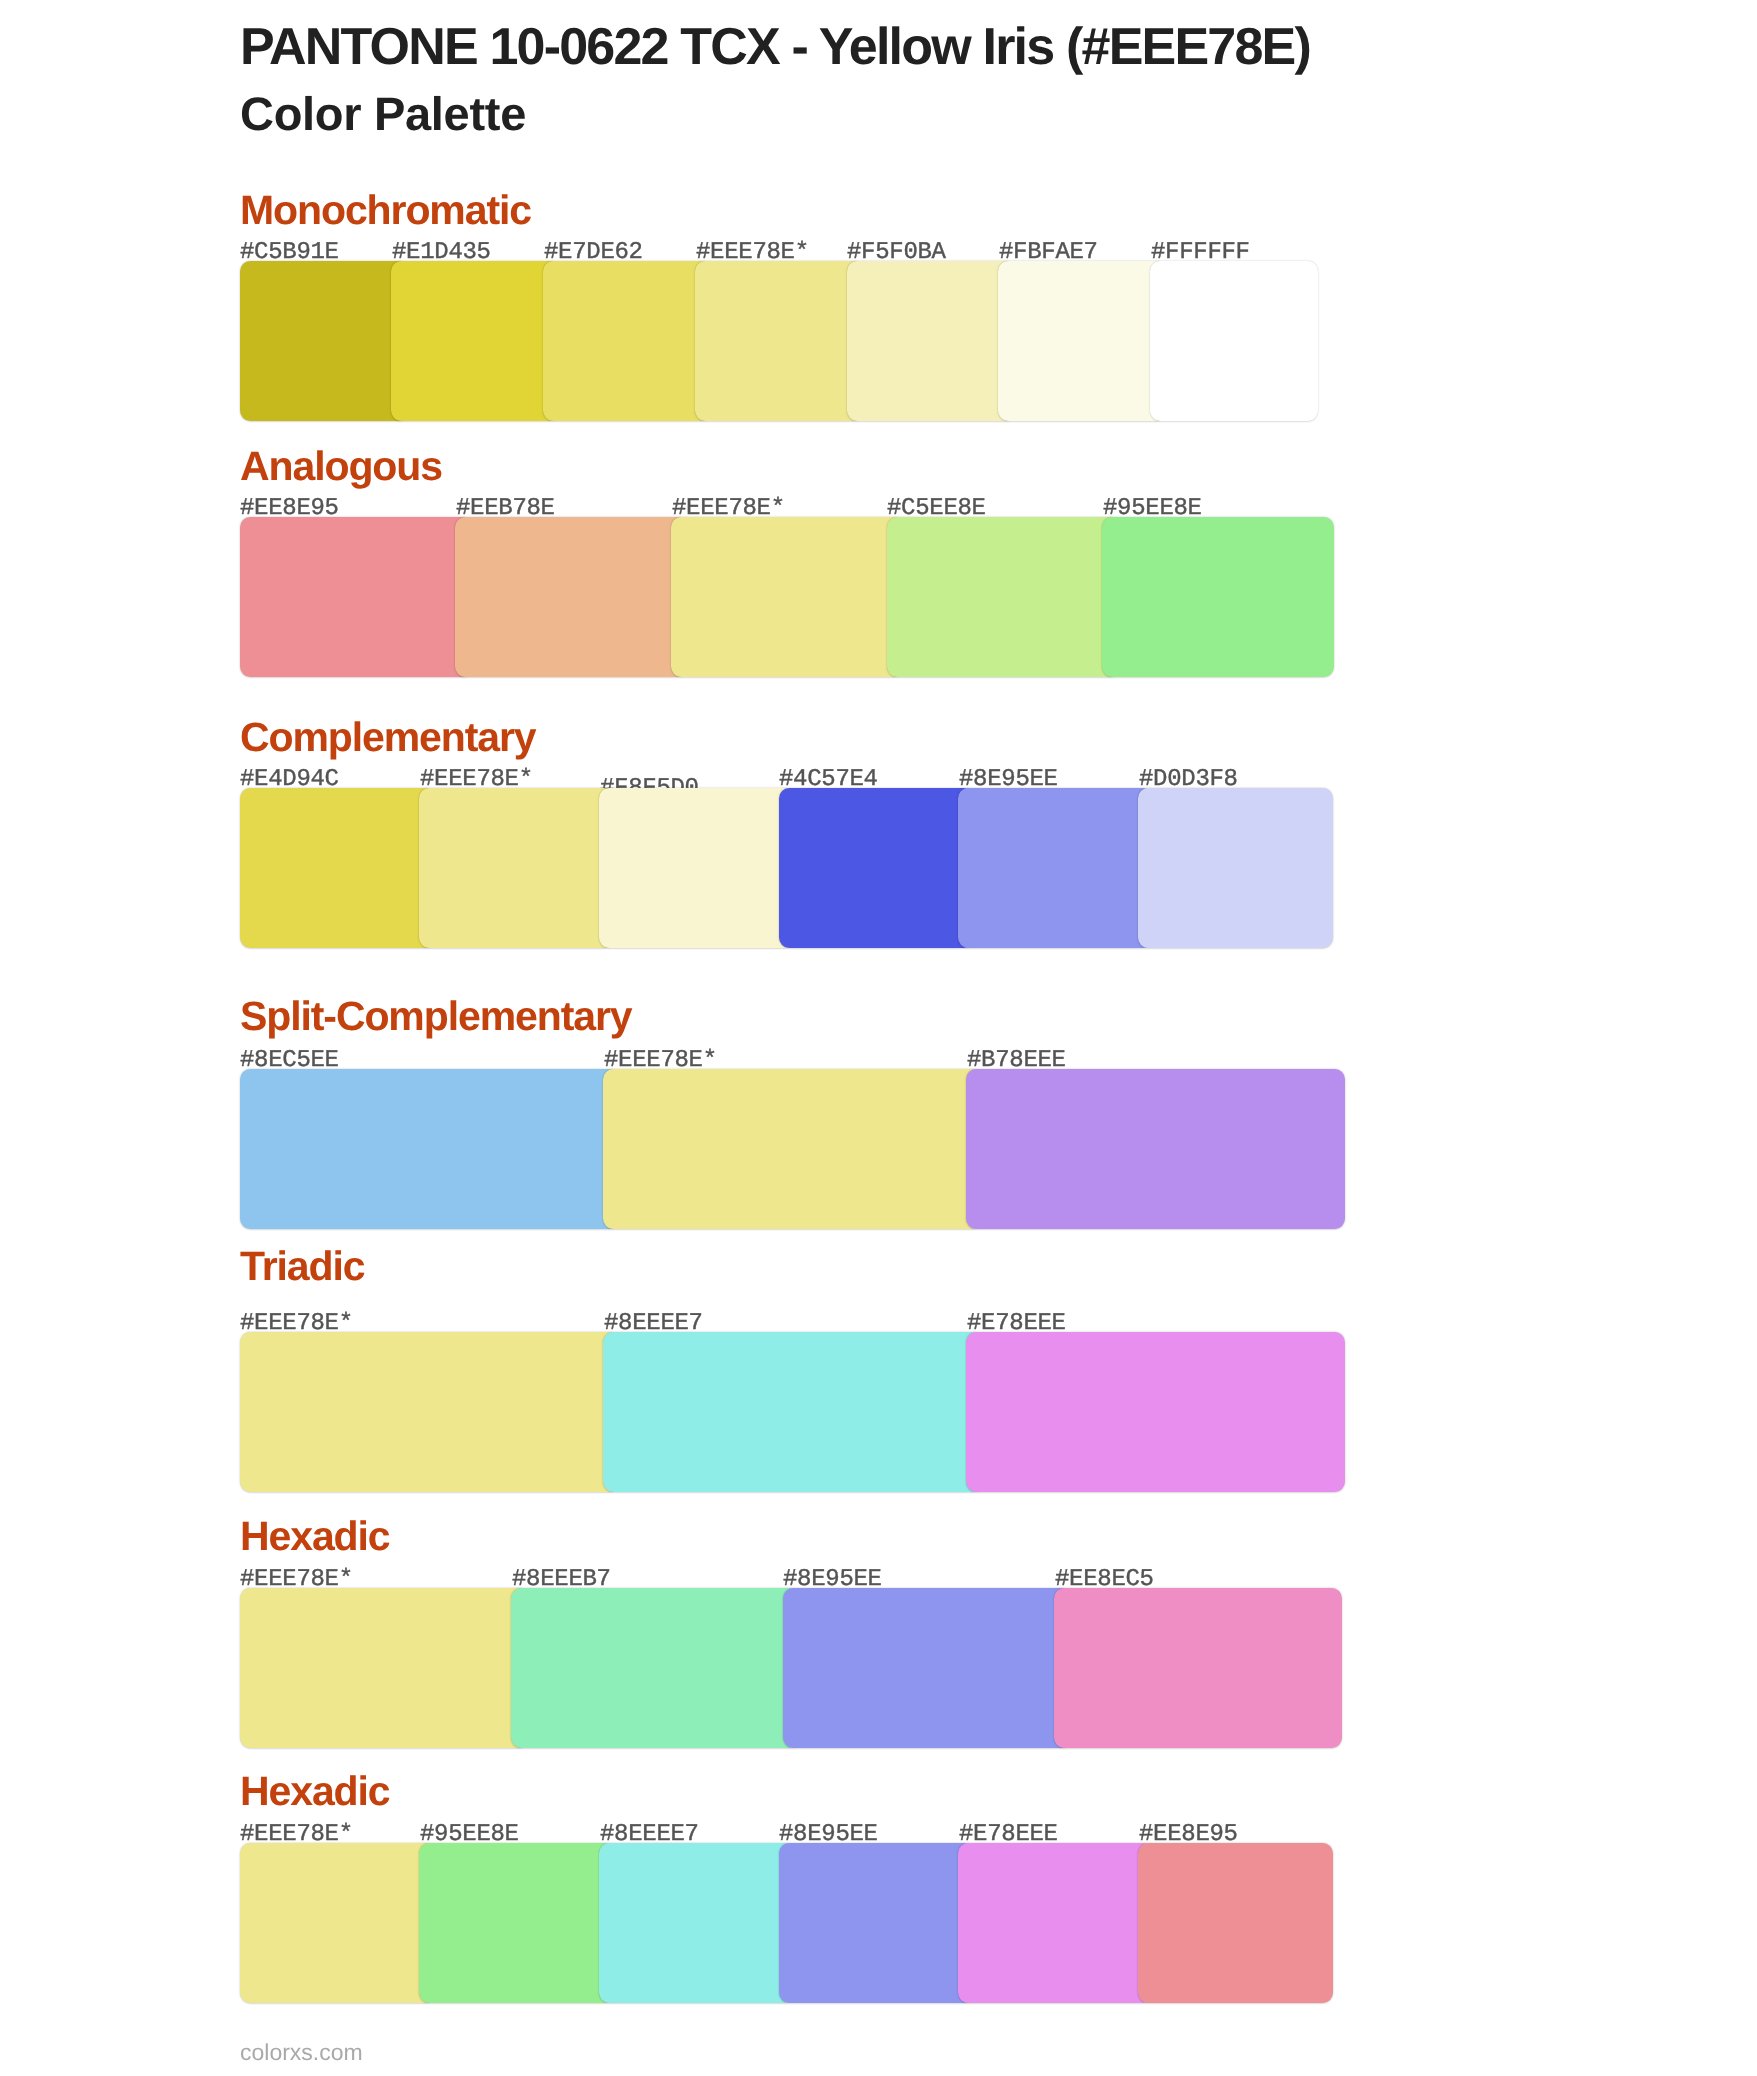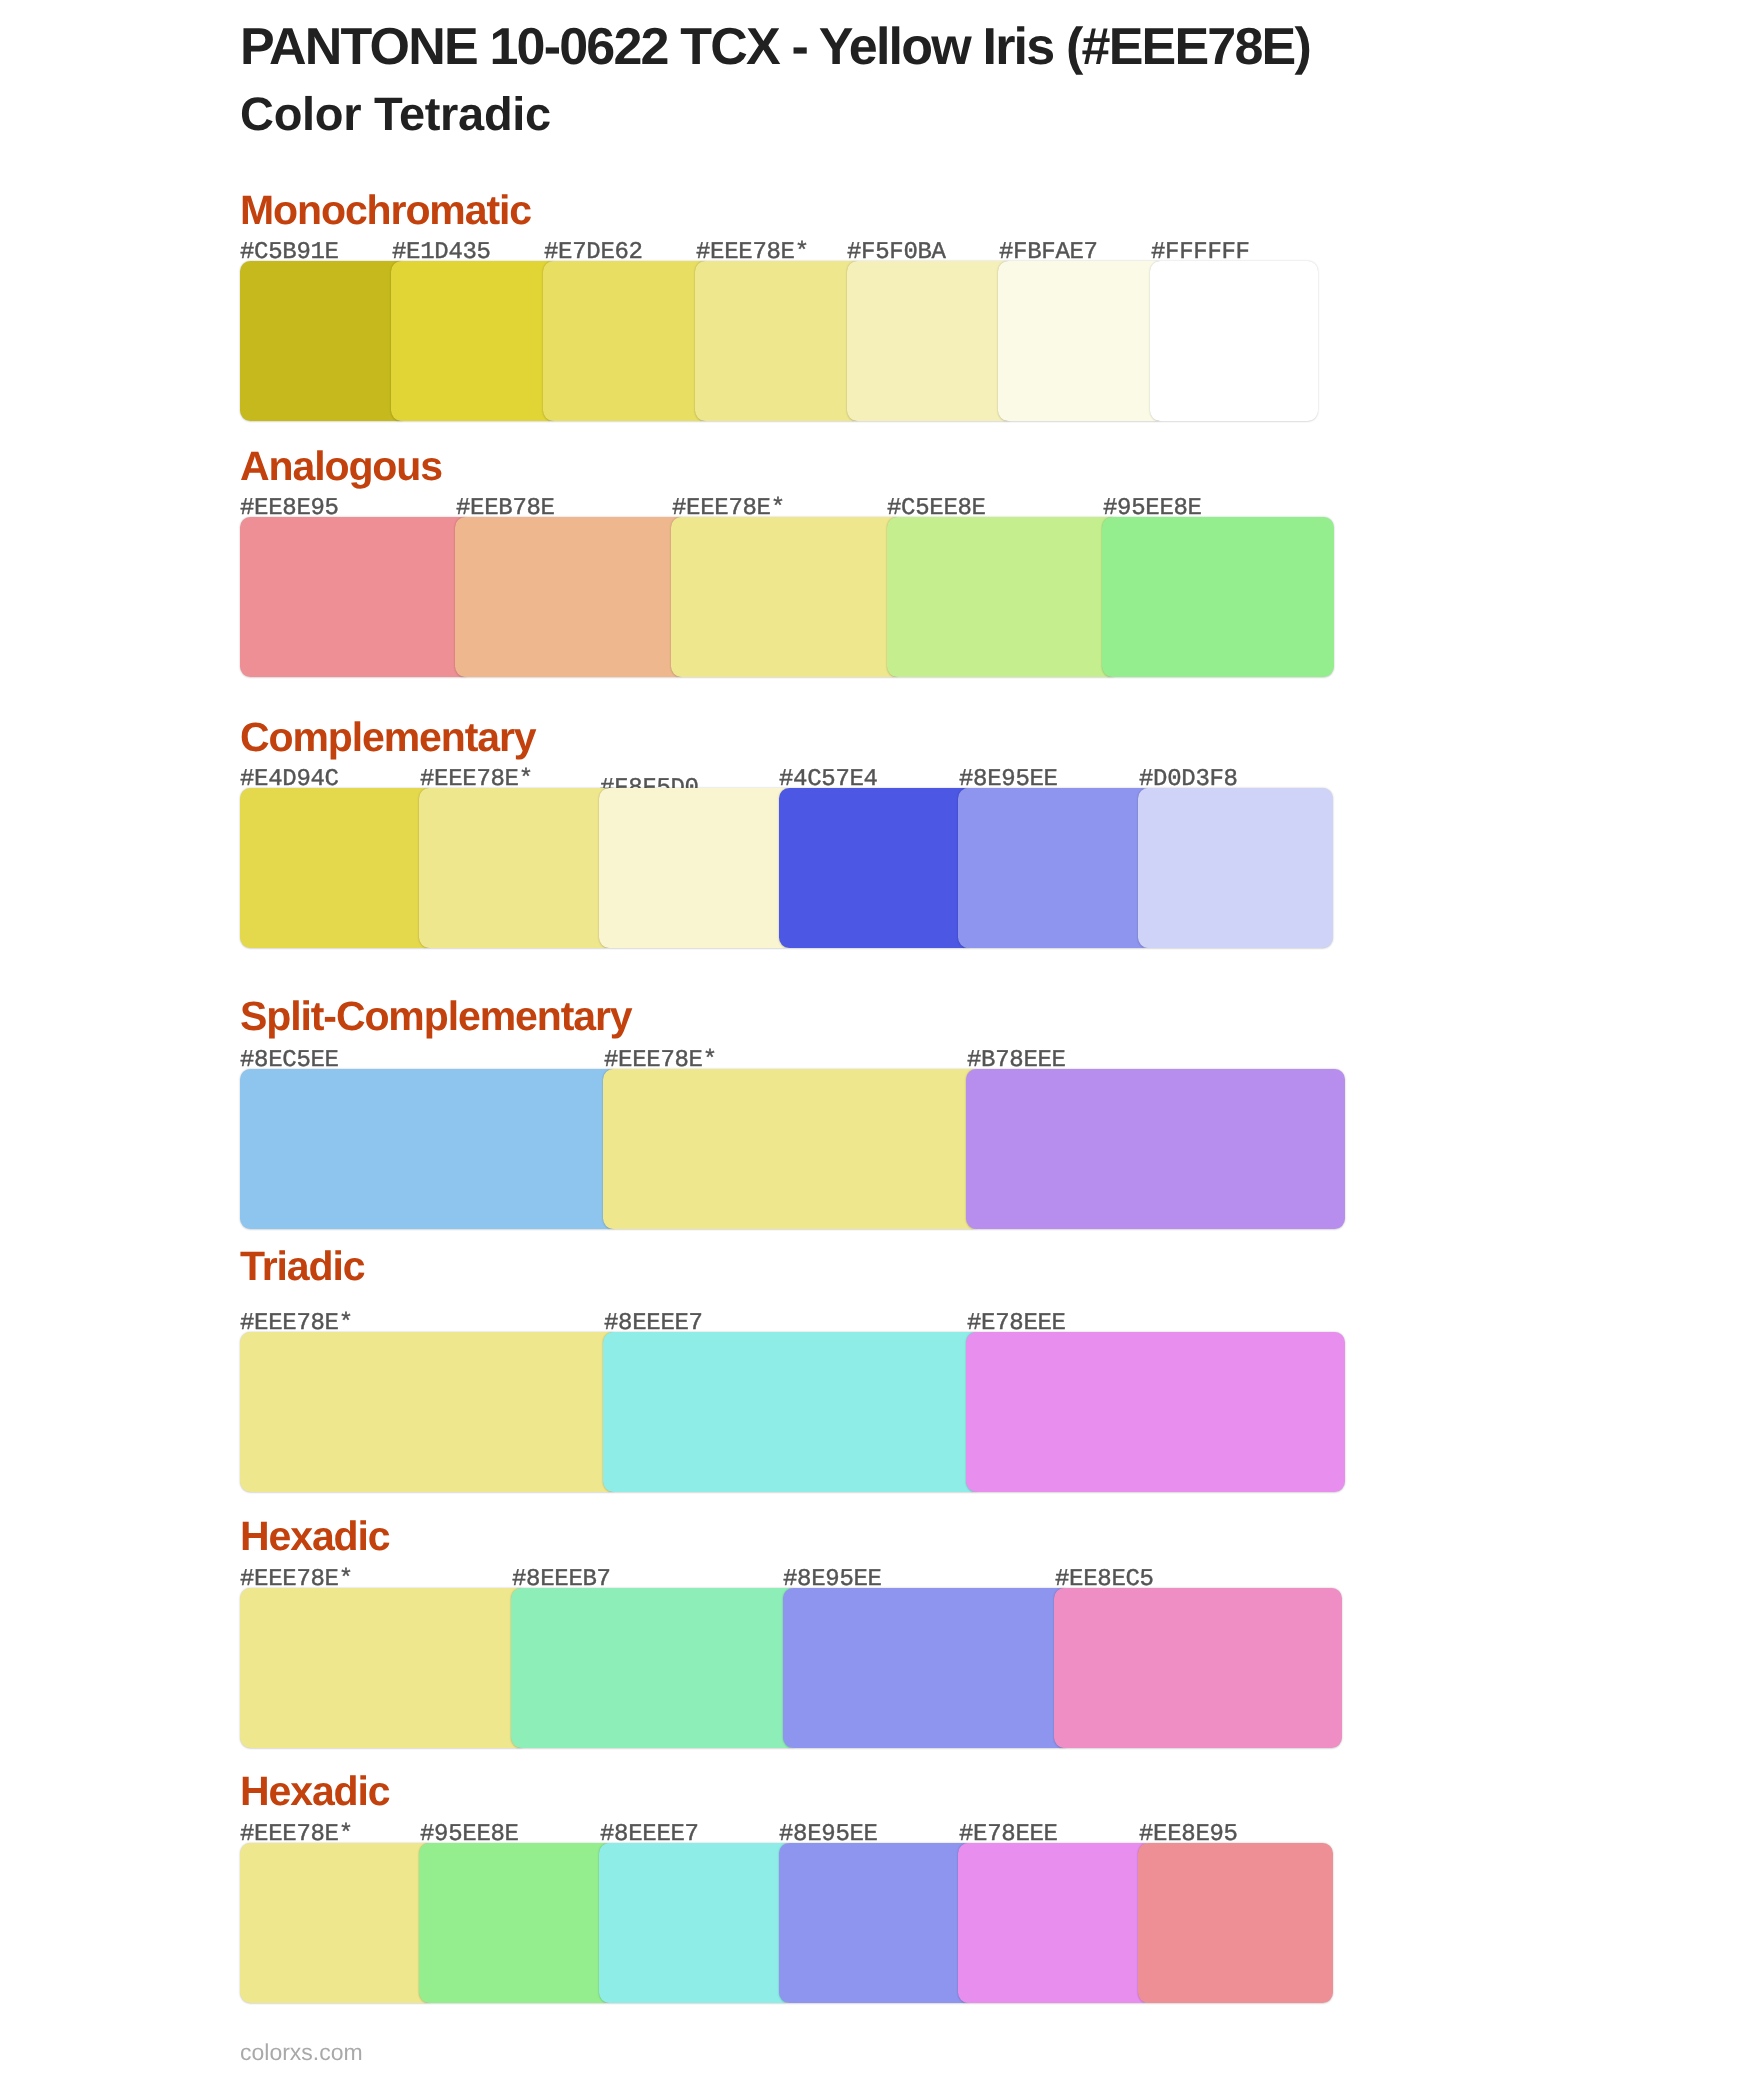--- a/index.html
+++ b/index.html
@@ -44,21 +44,21 @@
   .site-credit {
     position:absolute; left:240px; top:2041px;
     font-size:23px; color:#a9a9a9; font-weight:400; line-height:1;text-align:center;
   }
 </style>
 </head>
 <body>
 
 <div id="page">
   <div class="title-main">PANTONE 10-0622 TCX - Yellow Iris (#EEE78E)</div>
-  <div class="title-sub">Color Tetradic</div>
+  <div class="title-sub">Color Palette</div>
   <div id="sections">
       <div class="sec-head" style="top: 190px;">Monochromatic</div>
       <div class="swatch" style="left: 240px; top: 261px; width: 168px; height: 160px; background: rgb(197, 185, 30); z-index: 10;"></div>
       <div class="swatch-label" style="left: 240px; top: 241px;">#C5B91E</div>
       <div class="swatch" style="left: 391px; top: 261px; width: 168px; height: 160px; background: rgb(225, 212, 53); z-index: 11;"></div>
       <div class="swatch-label" style="left: 392px; top: 241px;">#E1D435</div>
       <div class="swatch" style="left: 543px; top: 261px; width: 168px; height: 160px; background: rgb(231, 222, 98); z-index: 12;"></div>
       <div class="swatch-label" style="left: 544px; top: 241px;">#E7DE62</div>
       <div class="swatch" style="left: 695px; top: 261px; width: 168px; height: 160px; background: rgb(238, 231, 142); z-index: 13;"></div>
       <div class="swatch-label" style="left: 696px; top: 241px;">#EEE78E*</div>

